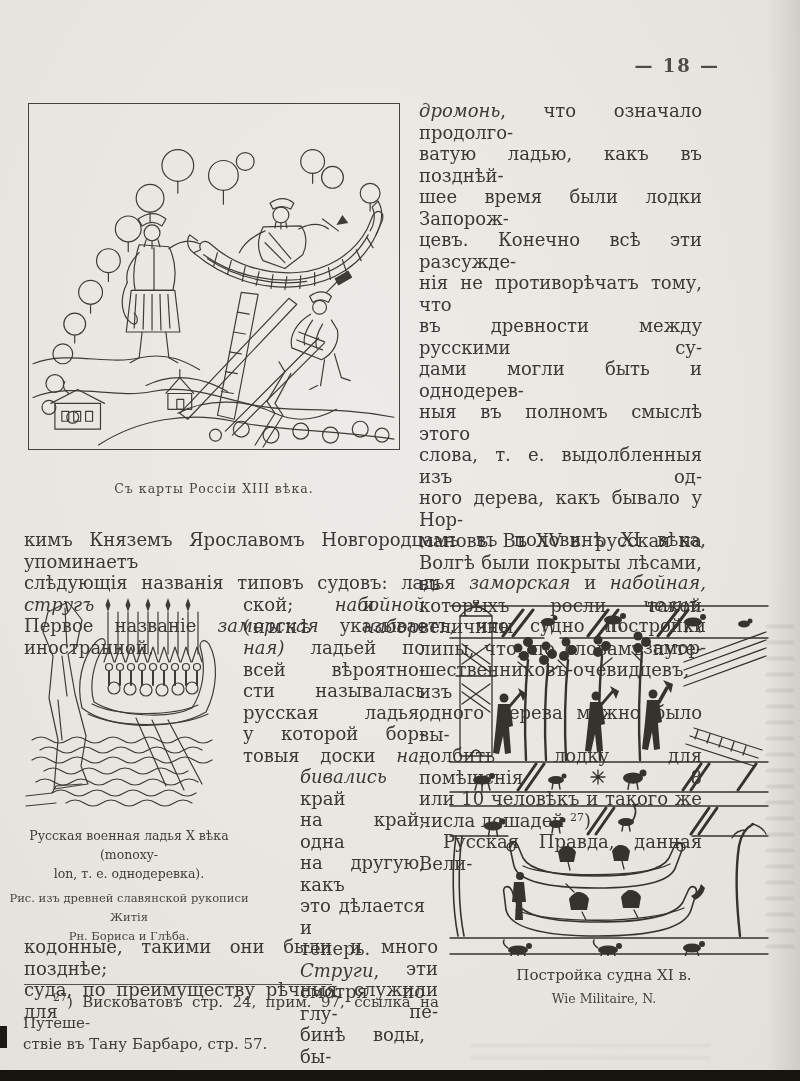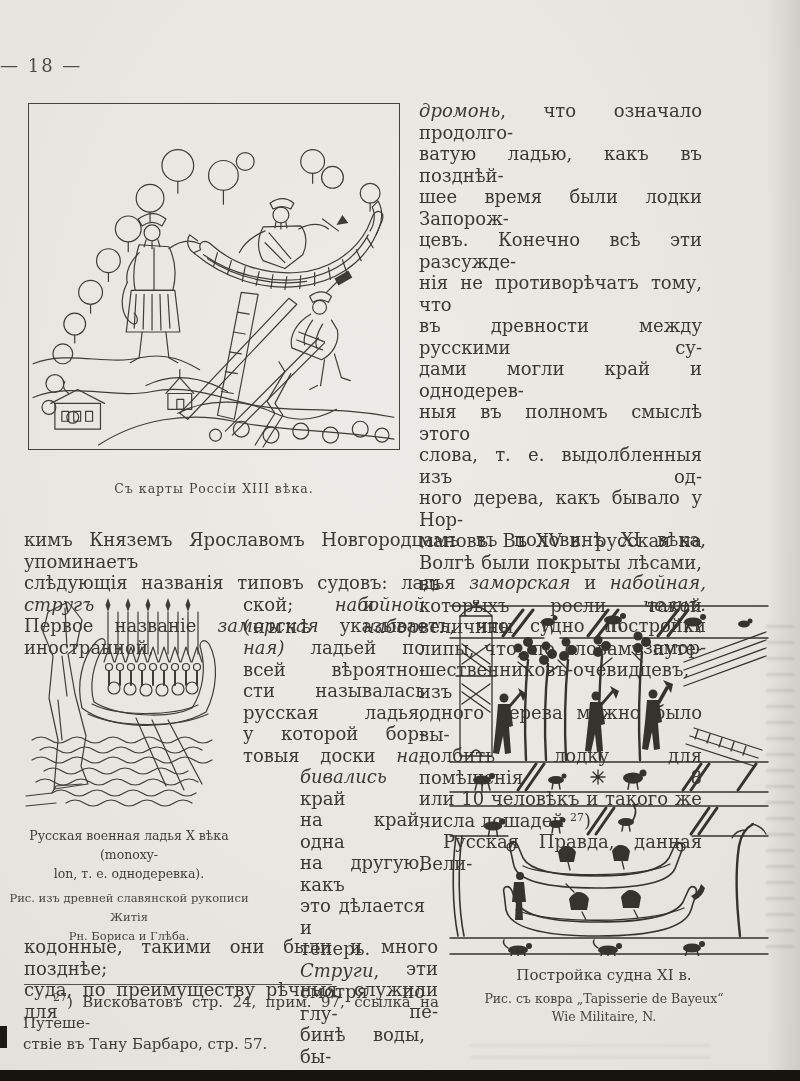--- a/index.html
+++ b/index.html
@@ -14,22 +14,22 @@
     background:linear-gradient(to right,rgba(60,58,52,0),rgba(60,58,52,.12));}
   .edge-bottom{position:absolute;left:0;top:1070px;width:800px;height:11px;background:#15140f;}
   .edge-blob{position:absolute;left:0;top:1026px;width:7px;height:22px;background:#1a1914;}
   .ghost-col{position:absolute;left:766px;top:612px;width:28px;height:348px;opacity:.55;
     background:repeating-linear-gradient(to bottom,rgba(255,255,255,0) 0 13px,rgba(105,102,95,.30) 13px 16px);
     filter:blur(1px);}
   .ghost-low{position:absolute;left:470px;top:1035px;width:240px;height:26px;opacity:.4;
     background:repeating-linear-gradient(to bottom,rgba(255,255,255,0) 0 9px,rgba(110,108,100,.22) 9px 12px);
     filter:blur(1.2px);}
 
-  .header{position:absolute;left:0;top:55px;width:720px;text-align:left;
-    font-size:18px;letter-spacing:2px;color:#4d4b46;}
+  .header{position:absolute;left:0;top:55px;width:720px;text-align:right;
+    font-size:18px;letter-spacing:2px;color:#4d4b46;font-weight:bold;}
 
   .tb{position:absolute;}
   .line{min-height:1em;}
   .just .line{text-align:justify;text-align-last:justify;}
   .just .line.end{text-align-last:left;}
   .line.indent{text-indent:24px;}
   .line.indent2{text-indent:30px;}
   .line.sh{margin-left:57px;}
   .center .line{text-align:center;}
   sup{font-size:11px;vertical-align:6px;line-height:0;}
@@ -170,21 +170,21 @@
   </div>
   <div class="cap cap1s">Съ карты Россіи XIII вѣка.</div>
 
   <div class="tb maintext just" style="left:419px;top:100px;width:283px;">
       <div class="line"><i>дромонь</i><span>, что означало продолго-</span></div>
       <div class="line"><span>ватую ладью, какъ въ позднѣй-</span></div>
       <div class="line"><span>шее время были лодки Запорож-</span></div>
       <div class="line"><span>цевъ. Конечно всѣ эти разсужде-</span></div>
       <div class="line"><span>нія не противорѣчатъ тому, что</span></div>
       <div class="line"><span>въ древности между русскими су-</span></div>
-      <div class="line"><span>дами могли край и однодерев-</span></div>
+      <div class="line"><span>дами могли быть и однодерев-</span></div>
       <div class="line"><span>ныя въ полномъ смыслѣ этого</span></div>
       <div class="line"><span>слова, т. е. выдолбленныя изъ од-</span></div>
       <div class="line"><span>ного дерева, какъ бывало у Нор-</span></div>
       <div class="line"><span>мановъ. Въ XV в. русская на</span></div>
       <div class="line"><span>Волгѣ были покрыты лѣсами, въ</span></div>
       <div class="line"><span>которыхъ росли такой величины</span></div>
       <div class="line"><span>липы, что, по словамъ путе-</span></div>
       <div class="line"><span>шественниковъ-очевидцевъ, изъ</span></div>
       <div class="line"><span>одного дерева можно было вы-</span></div>
       <div class="line"><span>долбить лодку для помѣщенія 8</span></div>
@@ -436,21 +436,20 @@
 
   <div class="rule"></div>
 
   <div class="tb footnote just" style="left:23px;top:992px;width:416px;">
       <div class="line indent2"><sup>27</sup><span>) Висковатовъ стр. 24, прим. 97, ссылка на Путеше-</span></div>
       <div class="line end"><span>ствіе въ Тану Барбаро, стр. 57.</span></div>
     </div>
 
   <div class="cap cap3t">Постройка судна XI в.</div>
   <div class="cap cap3c center">
-      <div class="line"><span>Рис. съ ковра „Tapisserie de Bayeux“</span></div>
       <div class="line"><span>Wie Militaire, N.</span></div>
     </div>
 
   <div class="ghost-col"></div>
   <div class="ghost-low"></div>
   <div class="edge-shade"></div>
   <div class="edge-bottom"></div>
   <div class="edge-blob"></div>
 </div>
 

